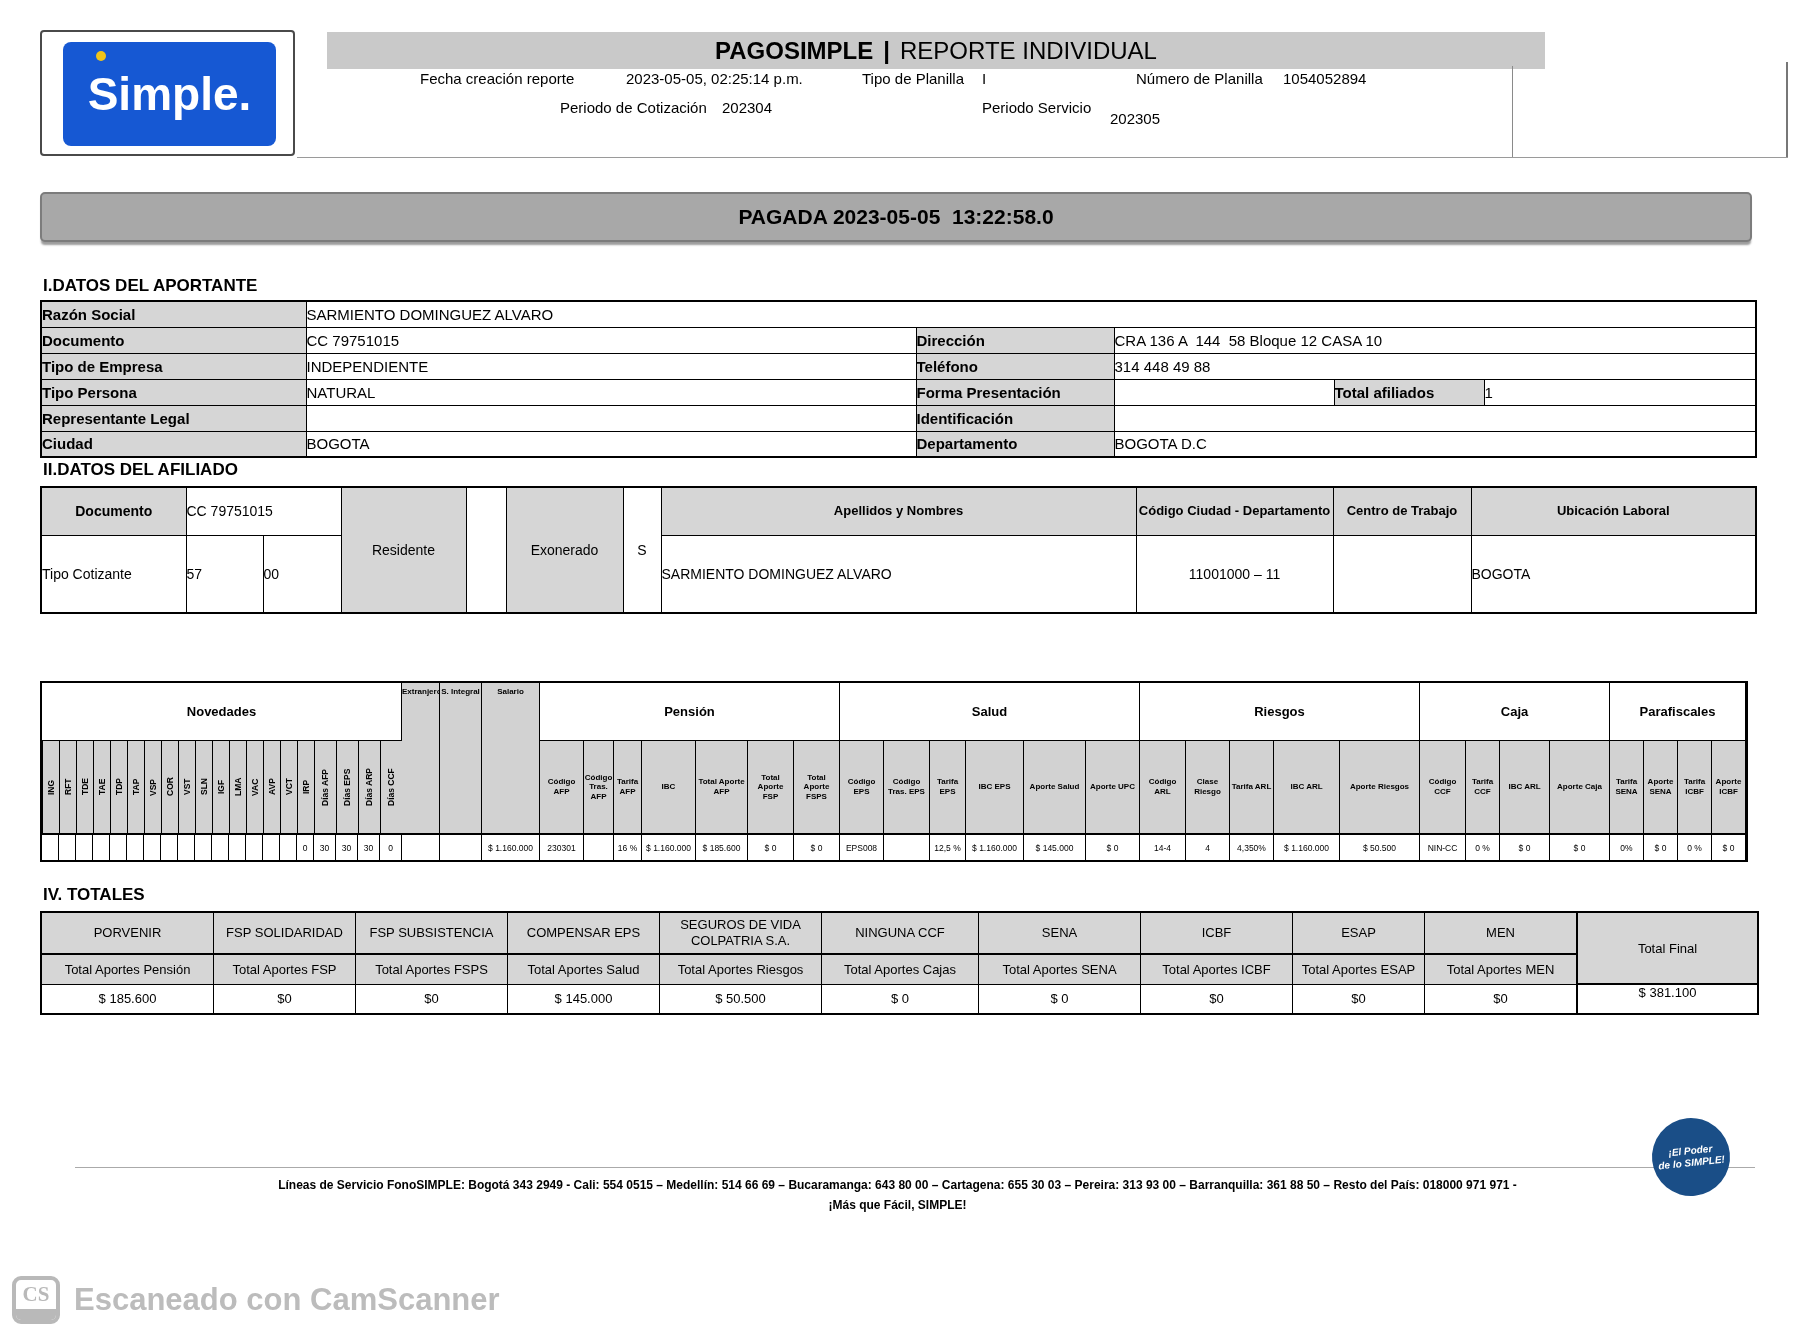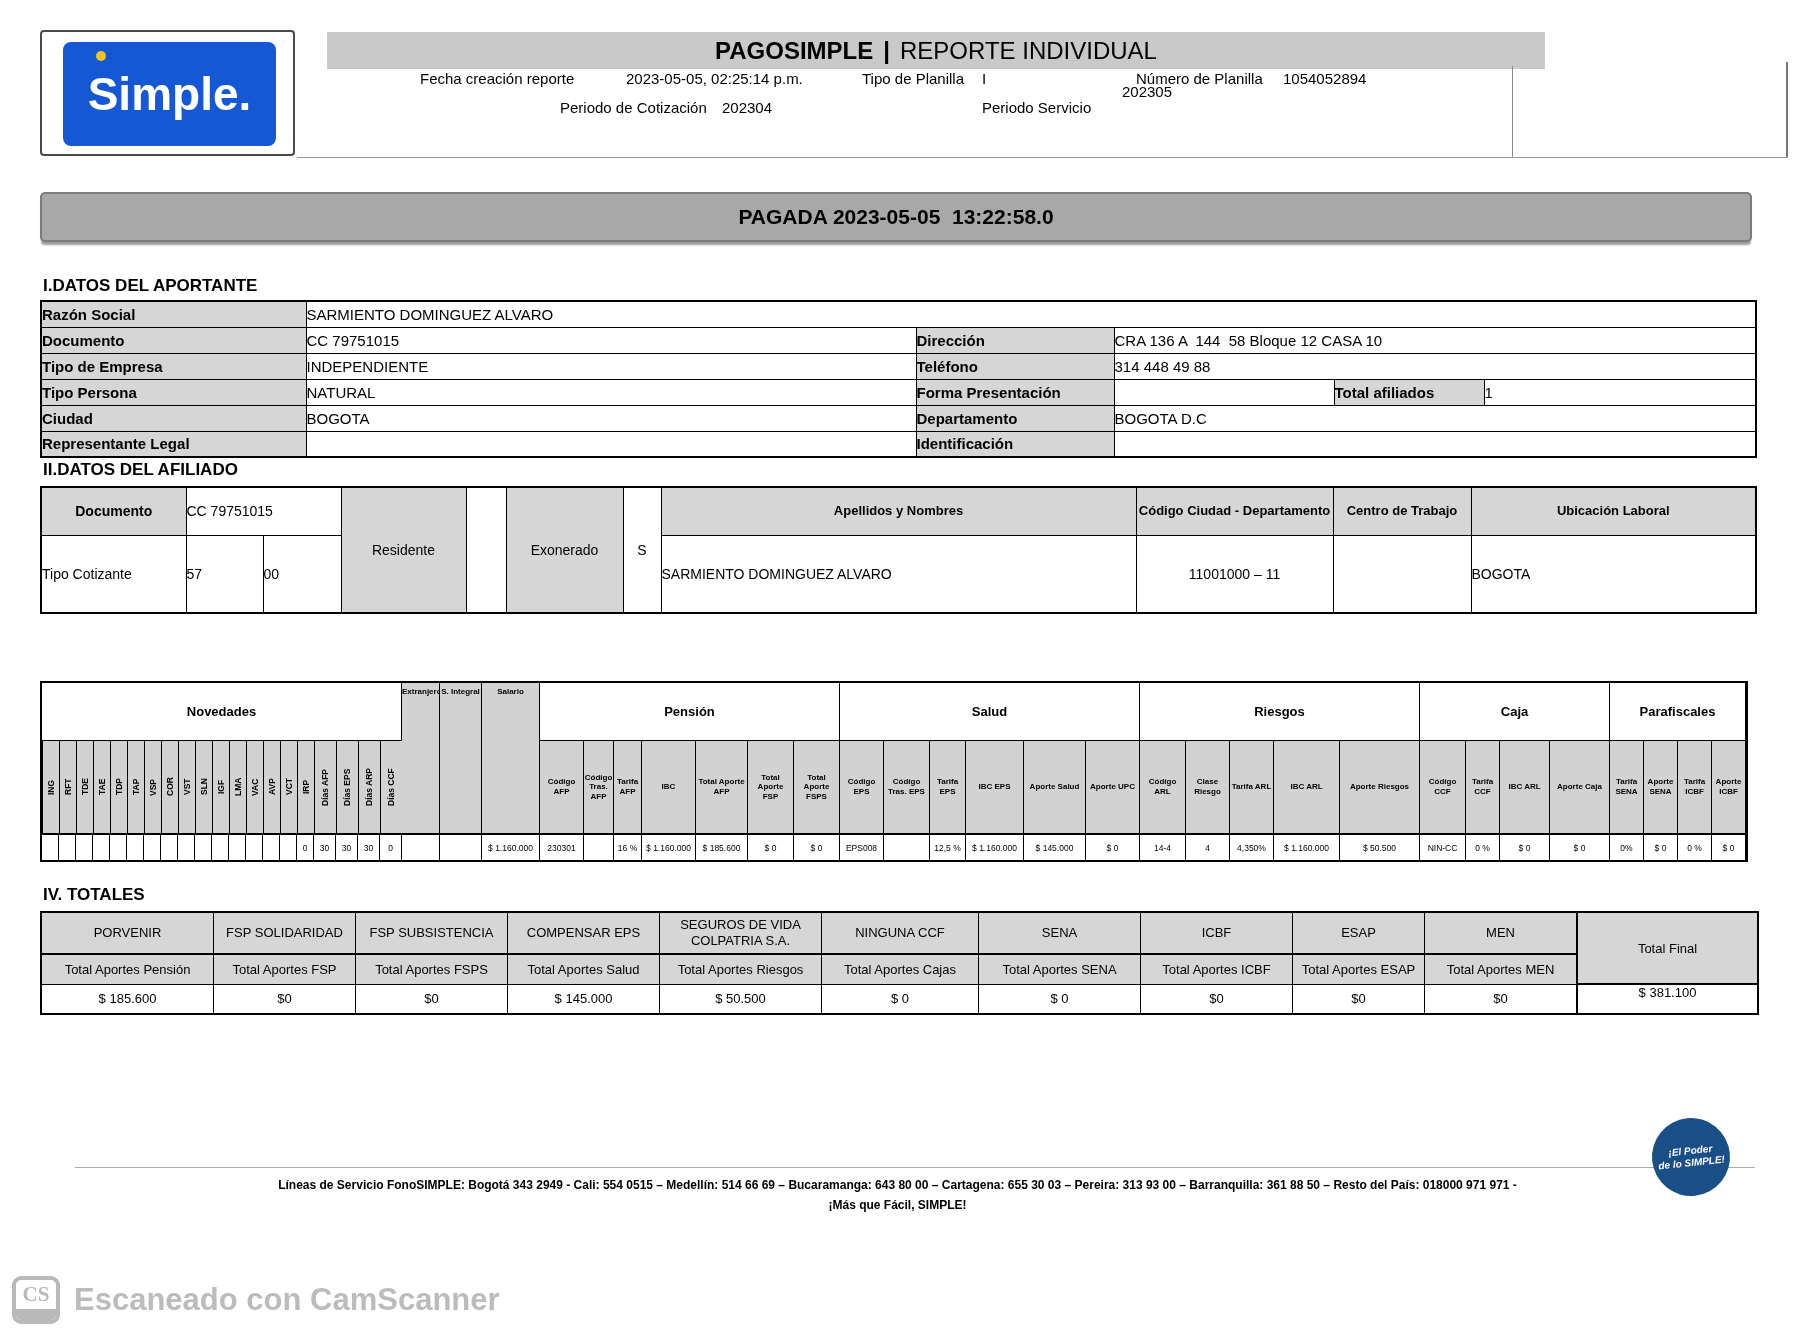--- a/index.html
+++ b/index.html
@@ -139,21 +139,21 @@
 
   <span class="hmeta b" style="left:420px; top:70px;">Fecha creación reporte</span>
   <span class="hmeta" style="left:626px; top:70px;">2023-05-05, 02:25:14 p.m.</span>
   <span class="hmeta b" style="left:862px; top:70px;">Tipo de Planilla</span>
   <span class="hmeta" style="left:982px; top:70px;">I</span>
   <span class="hmeta b" style="left:1136px; top:70px;">Número de Planilla</span>
   <span class="hmeta" style="left:1283px; top:70px;">1054052894</span>
   <span class="hmeta b" style="left:560px; top:99px;">Periodo de Cotización</span>
   <span class="hmeta" style="left:722px; top:99px;">202304</span>
   <span class="hmeta b" style="left:982px; top:99px;">Periodo Servicio</span>
-  <span class="hmeta" style="left:1110px; top:83px;margin-left:12px;">202305</span>
+  <span class="hmeta" style="left:1110px; top:110px;">202305</span>
   <div class="header-vline"></div>
   <div class="header-redge"></div>
   <div class="header-rule"></div>
 
   <div class="banner">
     <span>PAGADA 2023-05-05  13:22:58.0</span>
   </div>
 
   <div class="sec-title" style="top:276px;">I.DATOS DEL APORTANTE</div>
   <table class="doc" style="top:300px;">
@@ -184,30 +184,30 @@
     </tr>
     <tr>
       <td class="lbl">Tipo Persona</td>
       <td class="val">NATURAL</td>
       <td class="lbl">Forma Presentación</td>
       <td class="val"></td>
       <td class="lbl">Total afiliados</td>
       <td class="val">1</td>
     </tr>
     <tr>
+      <td class="lbl">Representante Legal</td>
+      <td class="val"></td>
+      <td class="lbl">Identificación</td>
+      <td class="val" colspan="3"></td>
+    </tr>
+    <tr>
       <td class="lbl">Ciudad</td>
       <td class="val">BOGOTA</td>
       <td class="lbl">Departamento</td>
       <td class="val" colspan="3">BOGOTA D.C</td>
-    </tr>
-    <tr>
-      <td class="lbl">Representante Legal</td>
-      <td class="val"></td>
-      <td class="lbl">Identificación</td>
-      <td class="val" colspan="3"></td>
     </tr>
   </tbody>
     </table>
 
   <div class="sec-title" style="top:460px;">II.DATOS DEL AFILIADO</div>
   <table class="doc t2" style="top:486px;">
     <colgroup>
         <col style="width:145px">
         <col style="width:77px">
         <col style="width:78px">

